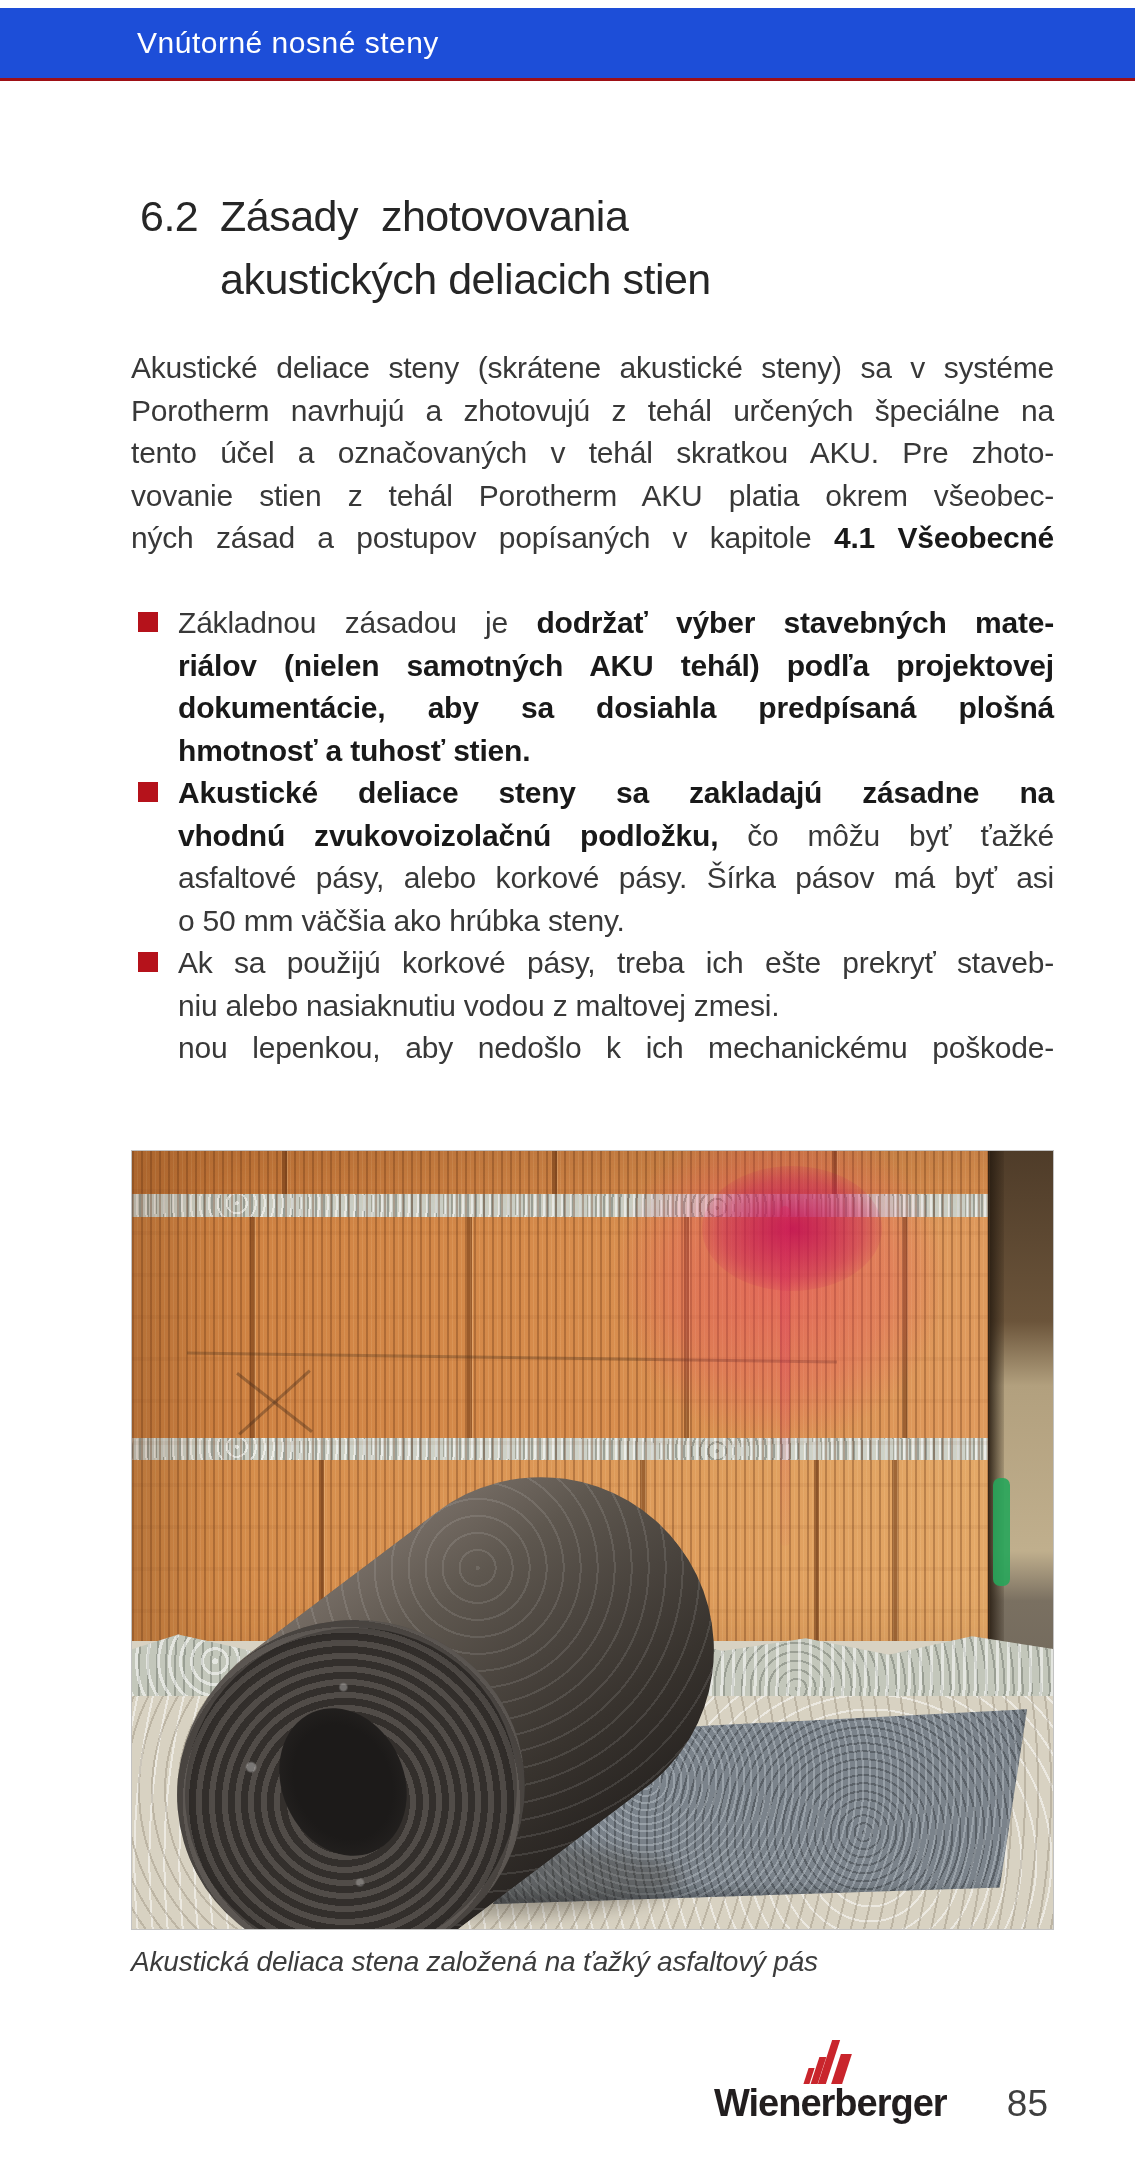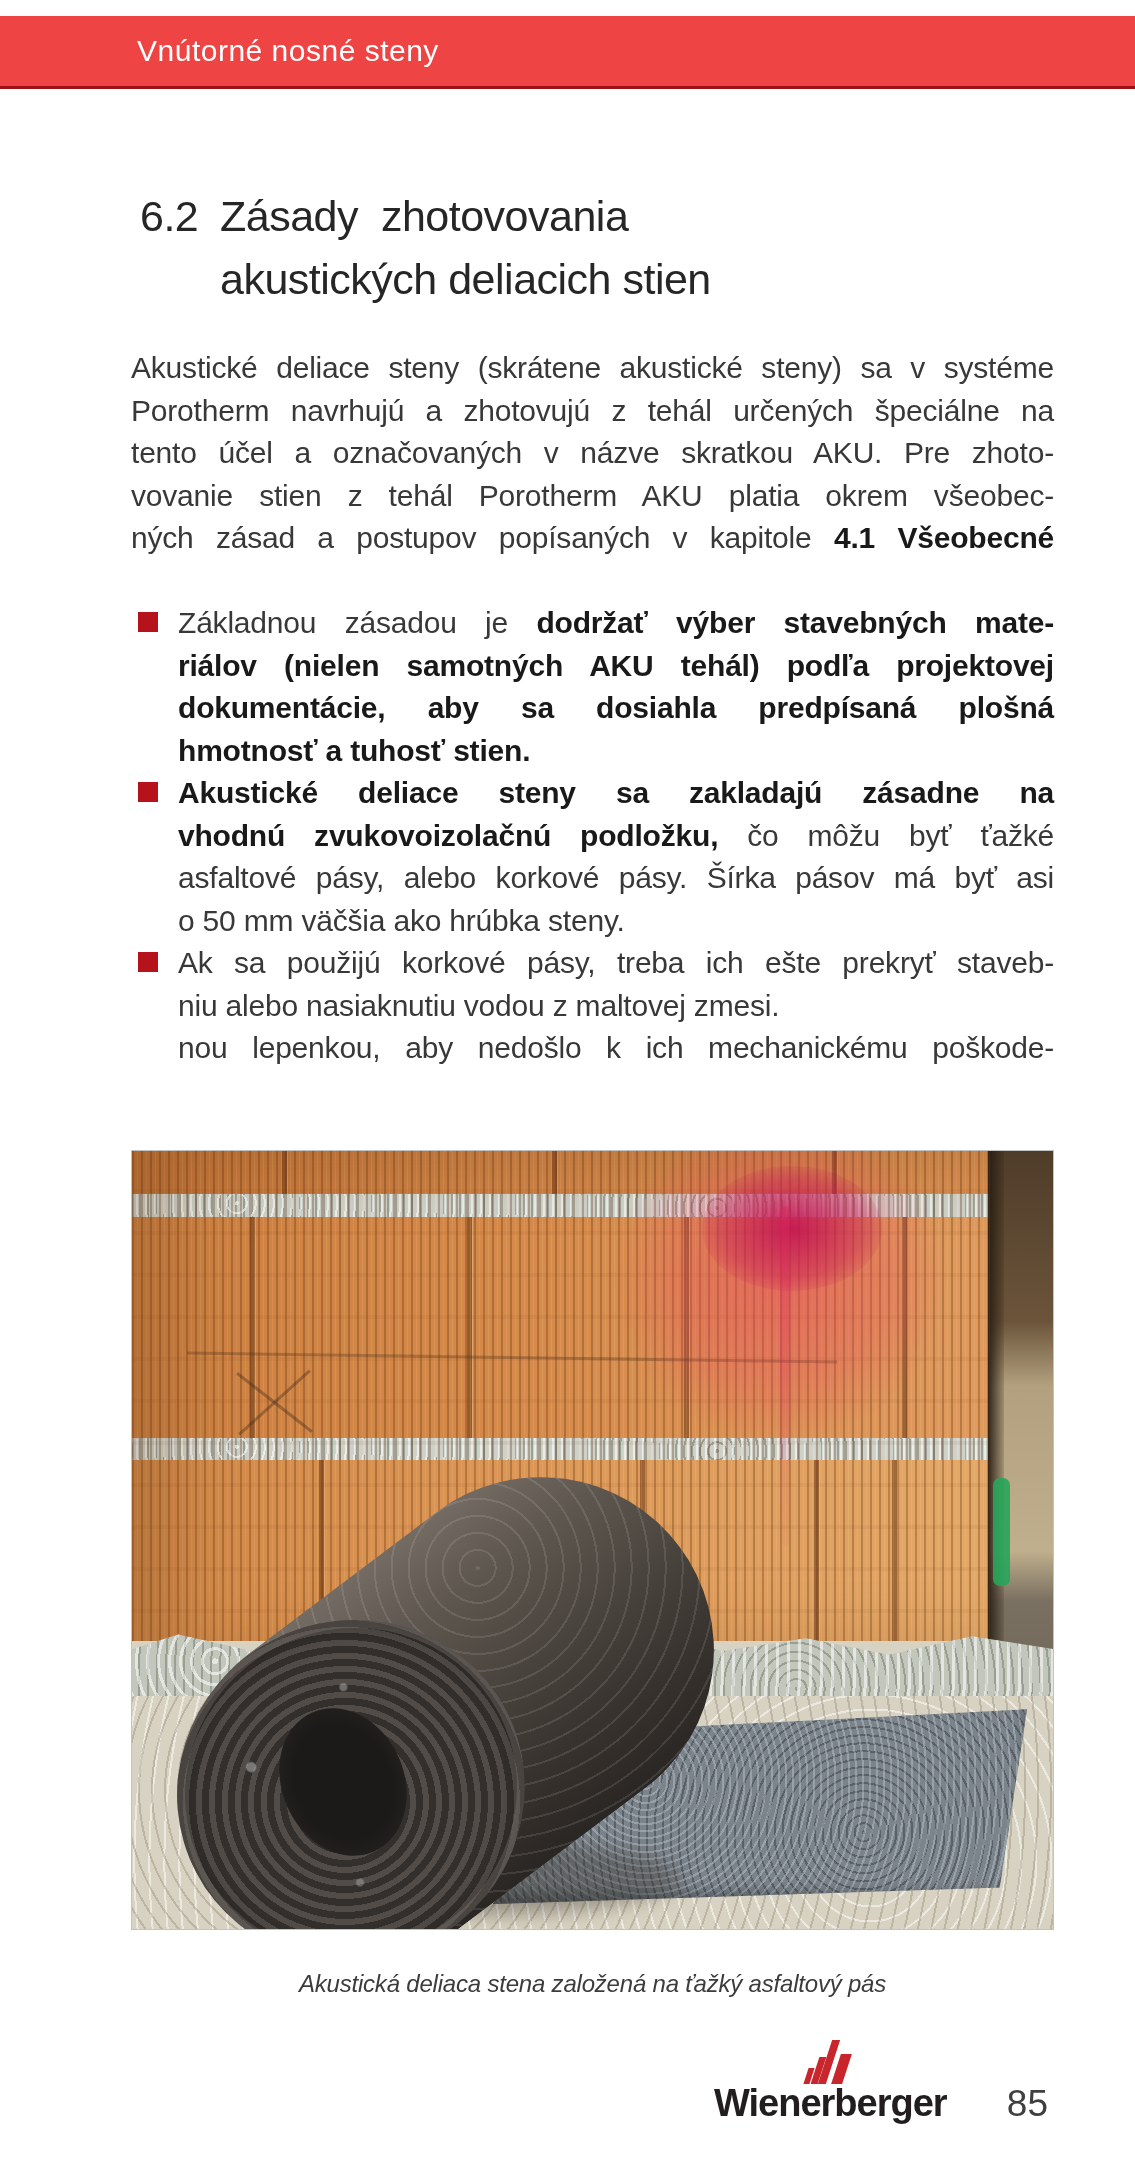--- a/index.html
+++ b/index.html
@@ -4,22 +4,22 @@
 <style>
   html,body{margin:0;padding:0;background:#e8e8e8;}
   .page{
     position:relative;width:1135px;height:2160px;margin:0 auto;
     background:#ffffff;overflow:hidden;
     font-family:"Liberation Sans","DejaVu Sans",sans-serif;
     color:#2f2f2f;
   }
   
   .topbar{
-    position:absolute;left:0;top:16px;width:1135px;height:73px;
-    background:#ef4444;
+    position:absolute;left:0;top:8px;width:1135px;height:73px;
+    background:#1d4ed8;
     border-bottom:3px solid #9e1016;
     display:flex;align-items:center;box-sizing:border-box;
   }
   .topbar span{
     margin-left:137px;color:#ffffff;font-size:30px;letter-spacing:.5px;
   }
   
   .heading{
     position:absolute;left:140px;top:185px;display:flex;
     font-size:43px;line-height:63px;color:#262626;letter-spacing:-0.5px;
@@ -111,22 +111,22 @@
     background:
       radial-gradient(circle at 28% 30%,rgba(255,255,255,.35) 0 4px,transparent 6px),
       radial-gradient(circle at 62% 22%,rgba(255,255,255,.3) 0 3px,transparent 5px),
       radial-gradient(circle at 40% 75%,rgba(255,255,255,.25) 0 3px,transparent 5px),
       repeating-radial-gradient(circle at 47% 52%,#514c48 0 6px,#332f2c 6px 13px);
     box-shadow:inset 0 0 0 8px rgba(150,145,138,.28), inset 0 0 30px rgba(0,0,0,.35);}
   .ph-rollhole{left:150px;top:555px;width:122px;height:152px;border-radius:50%;
     background:radial-gradient(ellipse,#1c1a19 55%,#2b2826 100%);transform:rotate(-24deg);}
   
   .caption{
-    position:absolute;left:131px;top:1946px;width:923px;text-align:center;
-    font-style:italic;font-size:24px;color:#3c3c3c;letter-spacing:-0.2px;margin-top:24px;
+    position:absolute;left:131px;top:1946px;width:923px;
+    font-style:italic;font-size:28px;color:#3c3c3c;letter-spacing:-0.2px;
   }
   
   .flame{
     position:absolute;left:806px;top:2038px;width:60px;height:46px;
     display:flex;align-items:flex-end;gap:3px;
   }
   .flame i{display:block;background:#c9252c;transform:skewX(-18deg);}
   .flame .f1{width:6px;height:16px;}
   .flame .f2{width:7px;height:27px;}
   .flame .f3{width:8px;height:44px;}
@@ -153,21 +153,21 @@
     <span class="hnum">6.2</span>
     <div class="hlines">
       <div>Zásady  zhotovovania</div>
       <div>akustických deliacich stien</div>
     </div>
   </section>
 
   <section class="intro" id="intro">
       <div class="line jl"><span>Akustické deliace steny (skrátene akustické steny) sa v systéme</span></div>
       <div class="line jl"><span>Porotherm navrhujú a zhotovujú z tehál určených špeciálne na</span></div>
-      <div class="line jl"><span>tento účel a označovaných v názve skratkou AKU. Pre zhoto-</span></div>
+      <div class="line jl"><span>tento účel a označovaných v tehál skratkou AKU. Pre zhoto-</span></div>
       <div class="line jl"><span>vovanie stien z tehál Porotherm AKU platia okrem všeobec-</span></div>
       <div class="line jl"><span>ných zásad a postupov popísaných v kapitole </span><b>4.1 Všeobecné</b></div>
     </section>
 
   <section class="bullets" id="bullets">
       <div class="bullet">
         <span class="marker"></span>
         <div class="btxt">
           <div class="line jl"><span>Základnou zásadou je </span><b>dodržať výber stavebných mate-</b></div>
           <div class="line jl"><b>riálov (nielen samotných AKU tehál) podľa projektovej</b></div>

